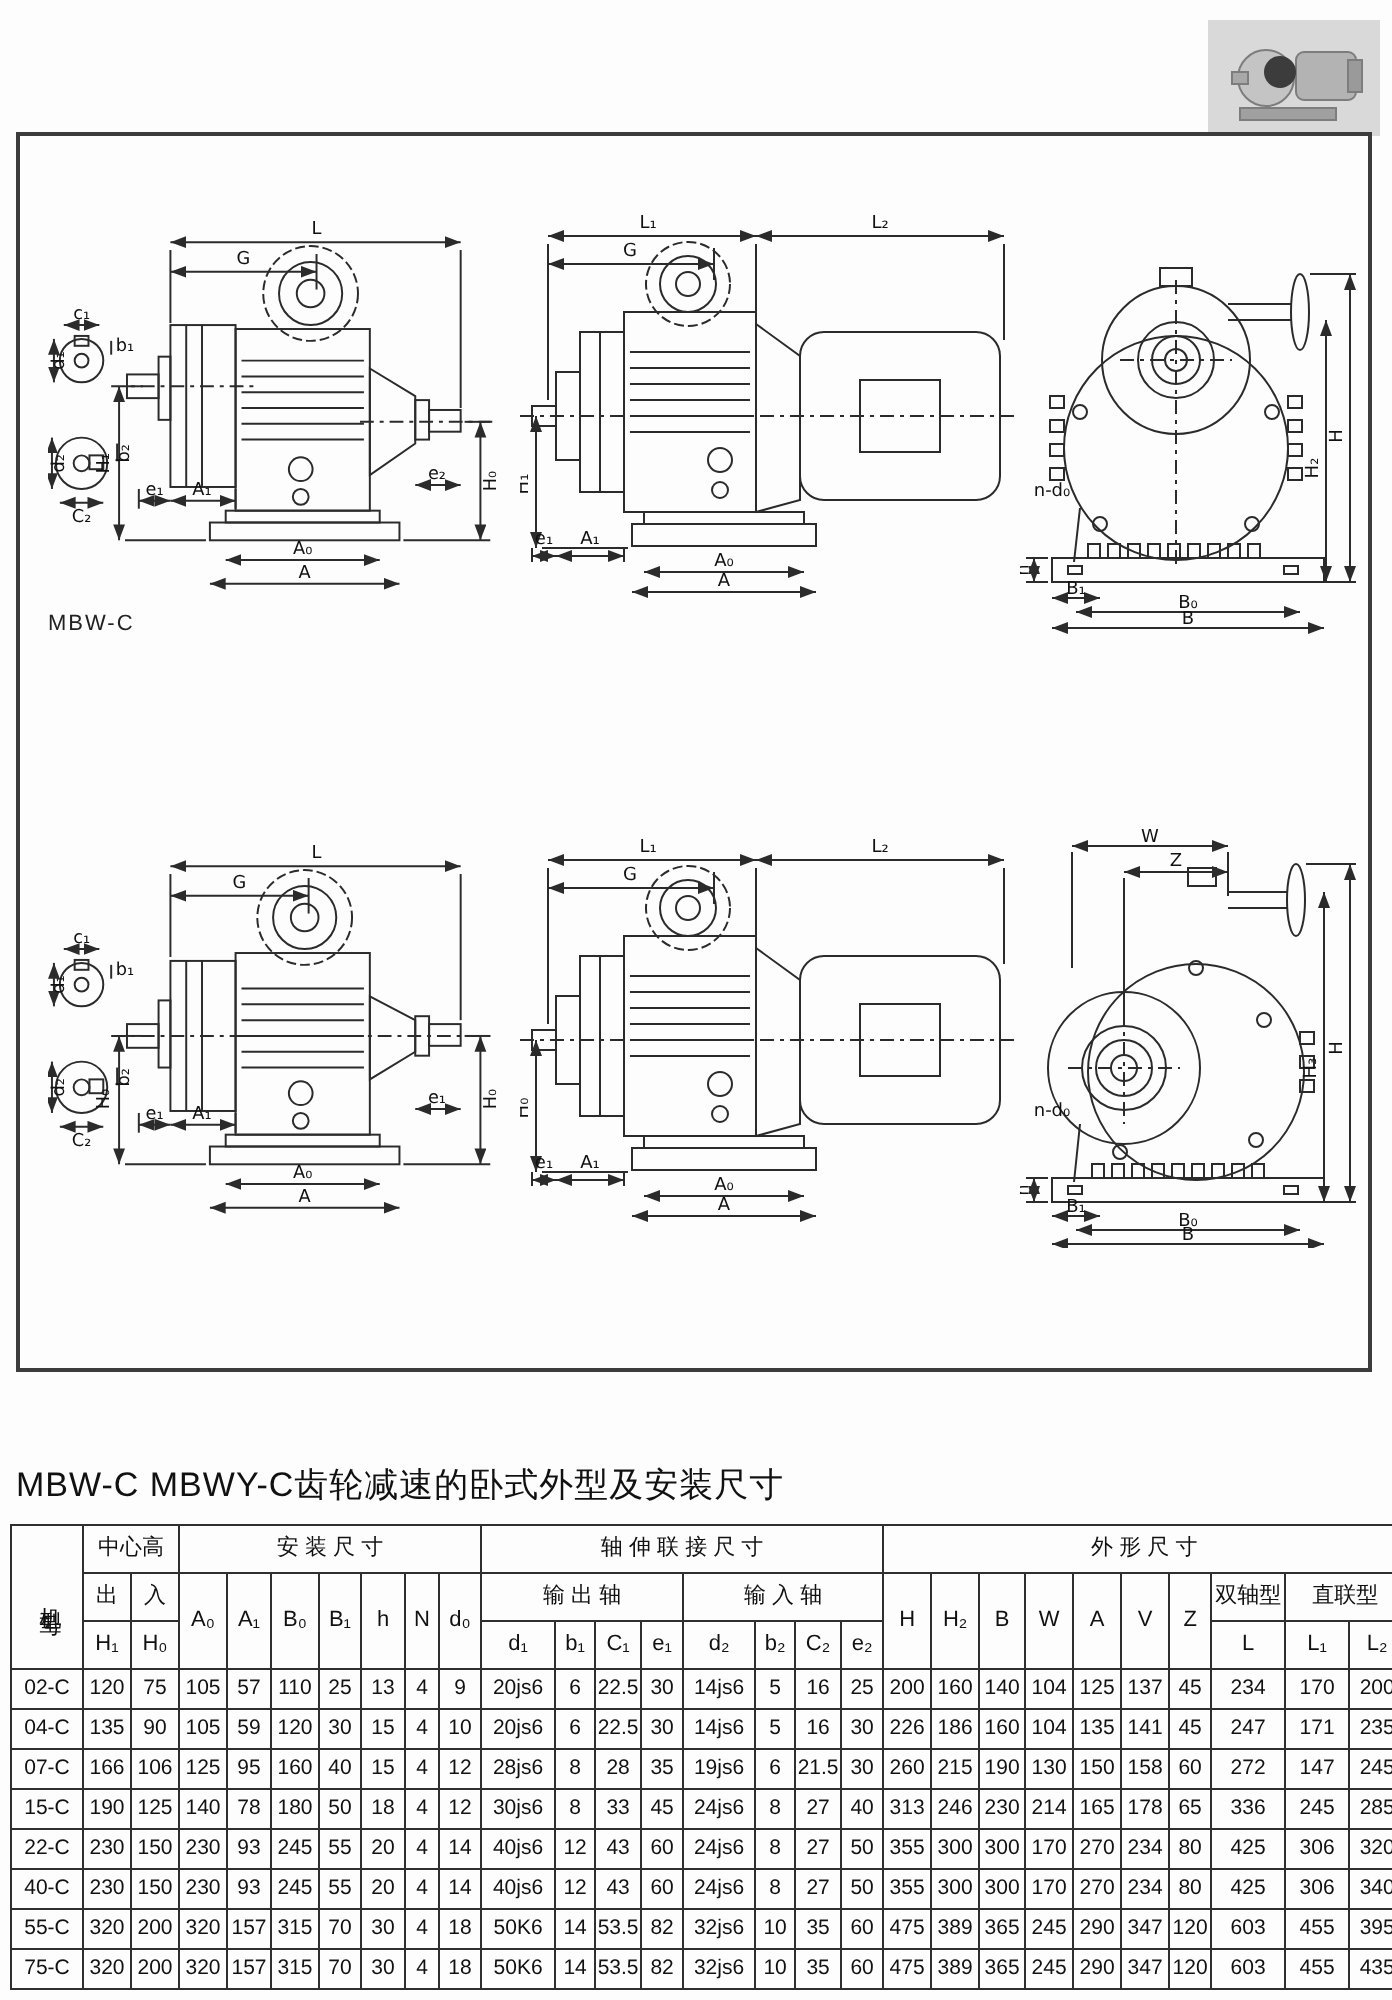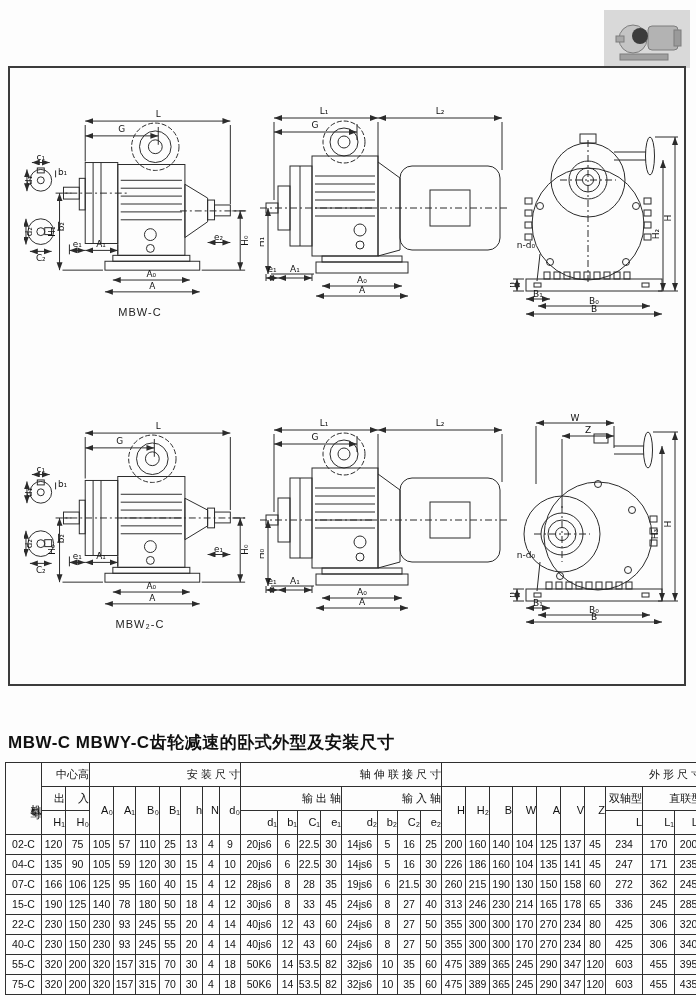--- a/index.html
+++ b/index.html
@@ -1,28 +1,28 @@
 <!DOCTYPE html>
 <html><head>
 <meta charset="utf-8">
 <style>
   html,body{margin:0;padding:0;background:#fff;}
   .page{position:relative;width:696px;height:1000px;background:#fdfdfd;
         font-family:"Liberation Sans",sans-serif;color:#111;overflow:hidden;}
   .panel{position:absolute;left:8px;top:66px;width:674px;height:616px;
          border:2px solid #3c3c3c;background:#fdfdfd;}
   .dwg{position:absolute;}
-  .cap{position:absolute;font-size:11px;letter-spacing:1px;text-align:center;color:#222;}
-  .title{position:absolute;left:8px;top:731px;font-size:17px;font-weight:bold;letter-spacing:.5px;}
+  .cap{position:absolute;font-size:11px;letter-spacing:1px;text-align:left;color:#222;}
+  .title{position:absolute;left:8px;top:731px;font-size:17px;font-weight:normal;letter-spacing:.5px;}
   .photo{position:absolute;right:6px;top:10px;}
   table.spec{position:absolute;left:5px;top:762px;width:686px;border-collapse:collapse;
              table-layout:fixed;font-size:10.5px;background:#fdfdfd;}
   table.spec td{border:1px solid #2f2f2f;text-align:center;padding:0;height:19px;
                 line-height:1.05;overflow:hidden;white-space:nowrap;}
-  table.spec thead td{font-size:11px;height:23px;text-align:right;}
+  table.spec thead td{font-size:11px;height:23px;}
   .vert{writing-mode:vertical-lr;text-orientation:upright;letter-spacing:2px;font-size:11px;display:inline-block;}
   svg .ln *{stroke:#2b2b2b;fill:none;stroke-width:1;}
   svg .cl{stroke-dasharray:7 3 2 3;}
   svg text{font-family:"DejaVu Sans",sans-serif;font-size:9px;fill:#111;text-anchor:middle;stroke:none;}
 </style>
 </head>
 <body>
 
 <svg width="0" height="0" style="position:absolute">
   <defs>
@@ -406,21 +406,20 @@
       <text x="78" y="19">Z</text>
       <text x="16" y="144">n-d₀</text>
       <text transform="rotate(-90 4 181)" x="4" y="181">h</text>
       <text x="28" y="192">B₁</text>
       <text x="84" y="199">B₀</text>
       <text x="84" y="206">B</text>
       <text transform="rotate(-90 148 120)" x="148" y="120">H₃</text>
       <text transform="rotate(-90 161 110)" x="161" y="110">H</text>
     </svg>
 
-    <div class="cap" style="left:14px;top:550px;width:232px">MBW₂-C</div>
   </div>
 
   <div class="title">MBW-C MBWY-C齿轮减速的卧式外型及安装尺寸</div>
 
   <table class="spec">
     <colgroup>
       <col style="width:36px">
         <col style="width:24px">
         <col style="width:24px">
       <col style="width:24px">
@@ -576,21 +575,21 @@
           <td>21.5</td>
           <td>30</td>
           <td>260</td>
           <td>215</td>
           <td>190</td>
           <td>130</td>
           <td>150</td>
           <td>158</td>
           <td>60</td>
           <td>272</td>
-          <td>362</td>
+          <td>147</td>
           <td>245</td>
         </tr>
         <tr>
           <td>15-C</td>
           <td>190</td>
           <td>125</td>
           <td>140</td>
           <td>78</td>
           <td>180</td>
           <td>50</td>

